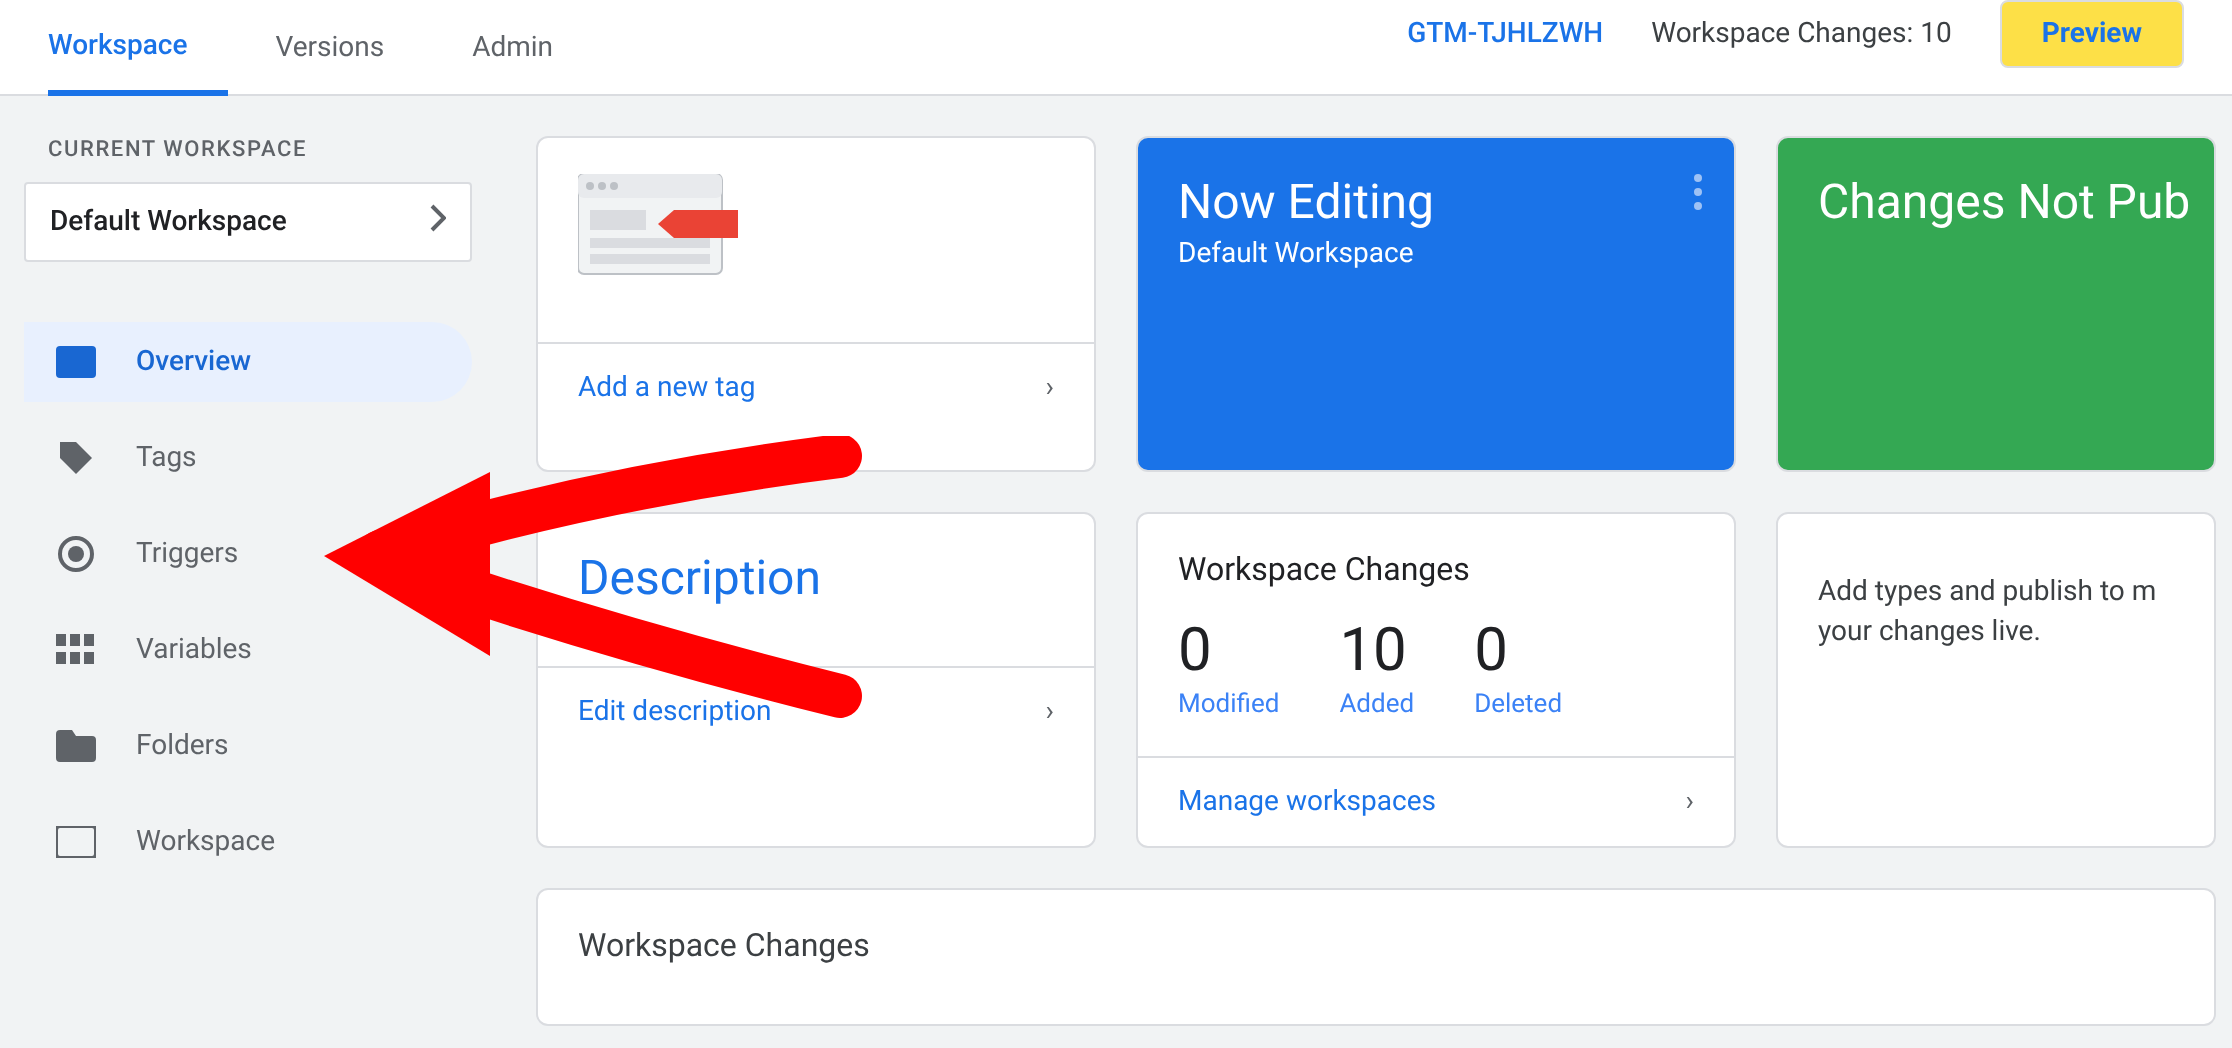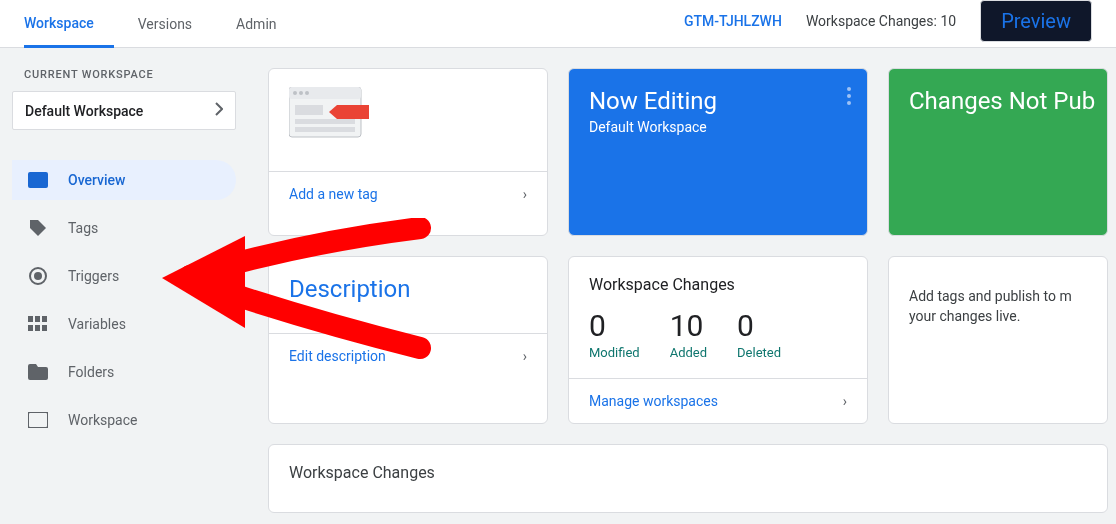--- a/index.html
+++ b/index.html
@@ -4,21 +4,21 @@
   <style>
     * { box-sizing: border-box; margin: 0; padding: 0; font-family: 'Google Sans', Roboto, Arial, sans-serif; }
     body { background: #f1f3f4; width: 1116px; height: 524px; overflow: hidden; position: relative; }
     
     .topbar { background: #fff; display: flex; align-items: flex-start; height: 48px; padding: 0 24px; border-bottom: 1px solid #dadce0; }
     .tab { padding: 0 20px 0 0; height: 48px; display: flex; align-items: center; color: #5f6368; font-size: 14px; cursor: pointer; margin-right: 24px; }
     .tab.active { color: #1a73e8; border-bottom: 3px solid #1a73e8; font-weight: 500; }
     .topbar-right { margin-left: auto; display: flex; align-items: center; gap: 24px; }
     .container-id { color: #1a73e8; font-size: 14px; font-weight: 500; }
     .changes-count { color: #3c4043; font-size: 14px; }
-    .preview-btn { border: 1px solid #dadce0; background:#0f172a; color:#1a73e8; padding: 8px 20px; border-radius:4px; font-size:20px; font-weight:400; cursor:pointer; }
+    .preview-btn { border: 1px solid #dadce0; background:#fde047; color:#1a73e8; padding: 8px 20px; border-radius:4px; font-size:14px; font-weight:700; cursor:pointer; }
     
     .layout { display: flex; height: calc(524px - 48px); }
     .sidebar { width: 248px; padding: 20px 12px 0 12px; }
     .cw-label { font-size: 11px; letter-spacing: 0.8px; color: #5f6368; font-weight: 500; padding-left: 12px; }
     .ws-select { margin-top: 10px; background:#fff; border:1px solid #dadce0; border-radius:2px; padding: 10px 12px; display:flex; align-items:center; justify-content:space-between; cursor:pointer; font-size:14px; color:#202124; font-weight: 500; }
     .sidelist { margin-top: 30px; }
     .side-item { display:flex; align-items:center; gap: 20px; padding: 10px 16px; border-radius: 0 24px 24px 0; color:#5f6368; font-size:14px; cursor:pointer; margin-bottom: 8px; }
     .side-item.active { background:#e8f0fe; color:#1967d2; font-weight:500; }
     .side-icon { width:20px; height:20px; display:flex; align-items:center; justify-content:center; }
     
@@ -42,21 +42,21 @@
     
     .card4 { width: 280px; }
     .card4 .top { padding: 18px 20px 30px; }
     .card4 .title { color:#1a73e8; font-size:24px; font-weight:400; }
     
     .card5 { width: 300px; }
     .card5 .top { padding: 18px 20px; }
     .card5 .wc { color:#202124; font-size:16px; margin-bottom: 14px; }
     .stats { display:flex; gap: 30px; }
     .stat-num { font-size: 30px; color:#202124; }
-    .stat-lbl { font-size: 13px; color:#0f766e; margin-top: 2px; }
+    .stat-lbl { font-size: 13px; color:#3b82f6; margin-top: 2px; }
     
     .card6 { width: 220px; }
     .card6 .top { padding: 30px 20px; color:#3c4043; font-size:14px; line-height:1.4; }
     
     .card-bottom { width: 840px; }
     .card-bottom .top { padding: 18px 20px 30px; }
     .card-bottom .title { color:#3c4043; font-size: 16px; }
     
     .row2 { display:flex; gap:20px; width:100%; }
     
@@ -214,21 +214,21 @@
               </div>
           </div>
         </div>
         <div class="card-footer">
           <span>Manage workspaces</span>
           <span class="chevron">›</span>
         </div>
       </div>
 
       <div class="card card6">
-        <div class="top" style="white-space:pre-line;">Add tags and publish to m
+        <div class="top" style="white-space:pre-line;">Add types and publish to m
 your changes live.</div>
       </div>
     </div>
 
     <div class="card card-bottom">
       <div class="top">
         <div class="title">Workspace Changes</div>
       </div>
     </div>
   </div>

